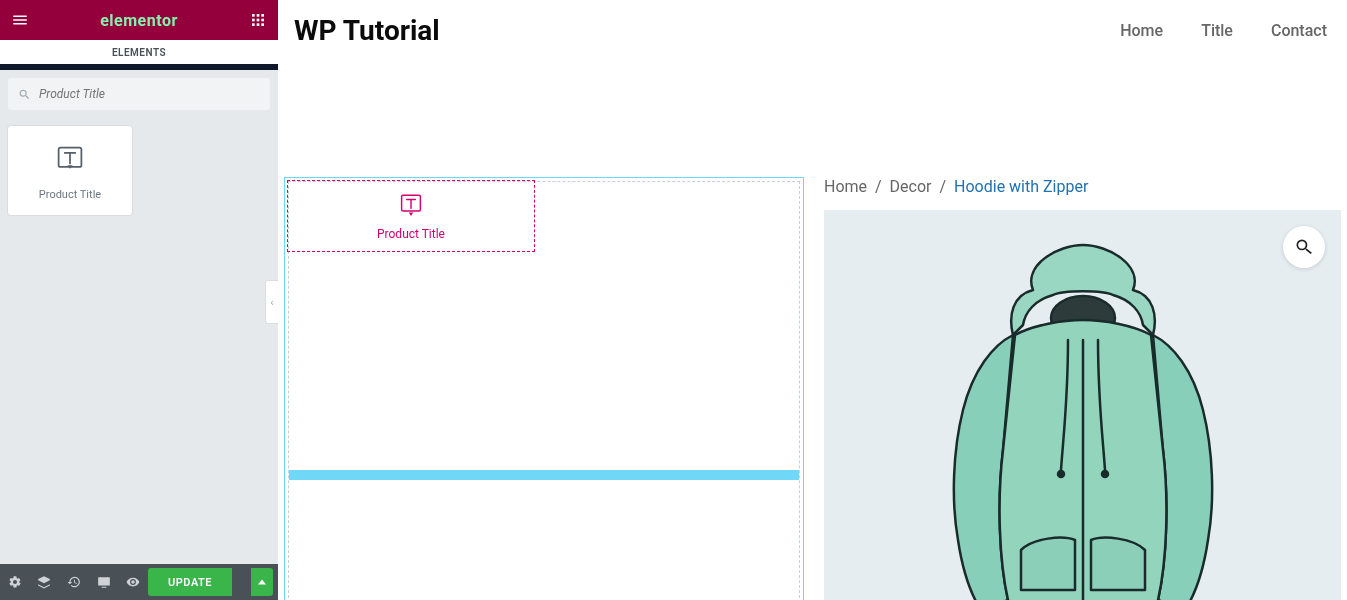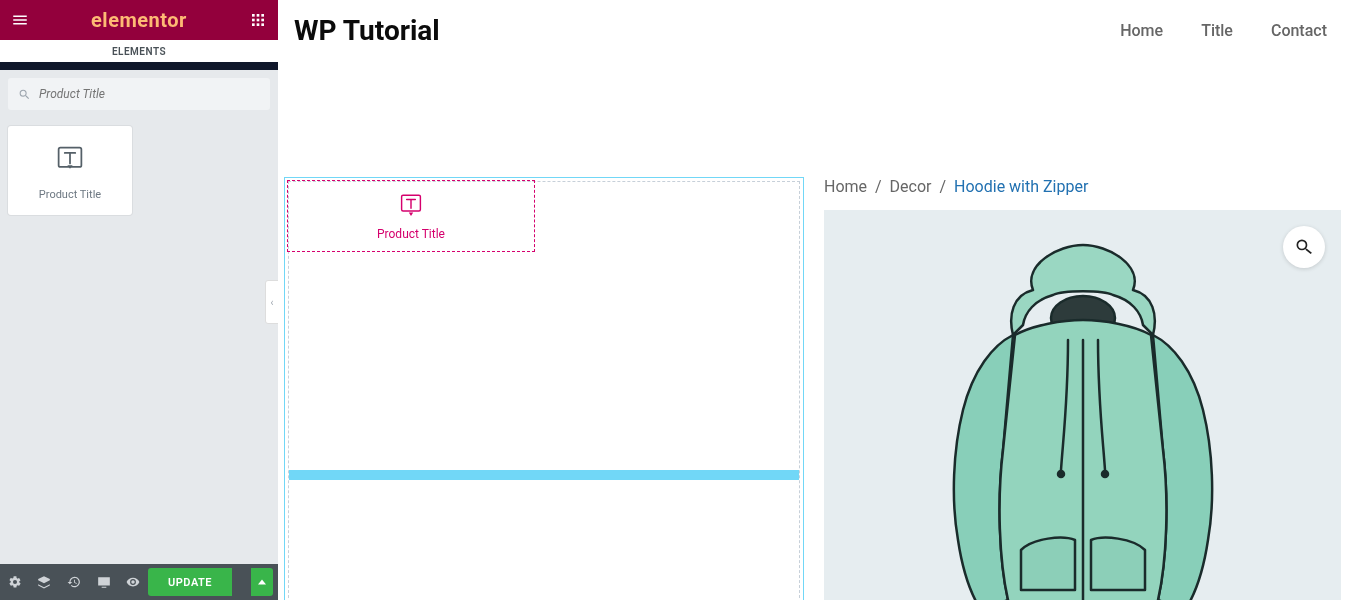--- a/index.html
+++ b/index.html
@@ -4,25 +4,25 @@
   <style>
     * { margin: 0; padding: 0; box-sizing: border-box; font-family: -apple-system, BlinkMacSystemFont, "Segoe UI", Roboto, sans-serif; }
     html, body { height: 100%; overflow: hidden; }
     body { display: flex; height: 600px; width: 1347px; background: #fff; }
 
     
     .sidebar { width: 278px; background: #e6e9ec; display: flex; flex-direction: column; height: 100%; position: relative; }
 
     .sidebar-header { height: 40px; background: #93003c; display: flex; align-items: center; justify-content: space-between; padding:0; }
     .sidebar-header .menu-btn, .sidebar-header .apps-btn { width: 40px; height: 40px; display:flex; align-items:center; justify-content:center; cursor:pointer; color:#fff; }
-    .sidebar-header .brand { color:#fdba74; font-weight:700; font-size:20px; letter-spacing:0.5px; }
+    .sidebar-header .brand { color:#86efac; font-weight:700; font-size:16px; letter-spacing:0.5px; }
 
     .panel-tabs { display:flex; height:30px; background:#fff; }
     .panel-tabs .tab { flex:1; display:flex; align-items:center; justify-content:center; font-size:10px; font-weight:600; letter-spacing:0.5px; color:#6d7882; cursor:pointer; text-transform:uppercase; }
-    .panel-tabs .tab.active { color:#495157; border-bottom:8px solid #0f172a;text-align:center; }
+    .panel-tabs .tab.active { color:#495157; border-bottom:6px solid #0f172a;text-align:center; }
 
     .search-wrap { padding:8px; }
     .search-box { display:flex; align-items:center; background:#f1f3f5; border-radius:3px; height:32px; padding:0 10px; gap:8px; }
     .search-box svg { fill:#9da5ae; }
     .search-box input { border:none; outline:none; background:transparent; font-style:italic; color:#9da5ae; font-size:12px; flex:1; }
 
     .widgets-list { padding:8px; display:flex; flex-wrap:wrap; gap:8px; align-content:flex-start; flex:1; overflow:auto; }
     .widget-card { width:124px; background:#fff; border-radius:3px; display:flex; flex-direction:column; align-items:center; padding:18px 8px 14px; cursor:grab; box-shadow:0 0 0 1px rgba(0,0,0,0.05); }
     .widget-card .icon-chip { width:30px; height:30px; display:flex; align-items:center; justify-content:center; }
     .widget-card .label { font-size:11px; color:#6d7882; margin-top:14px; }

